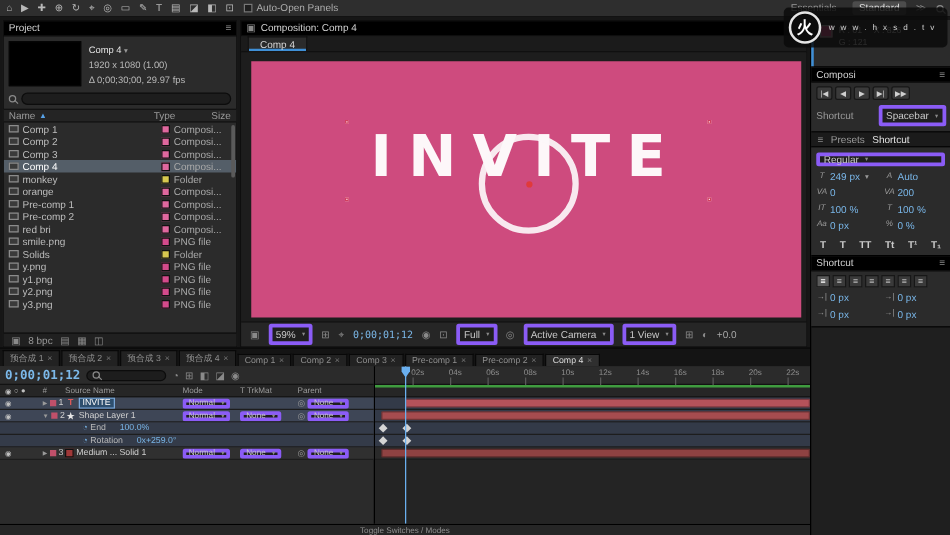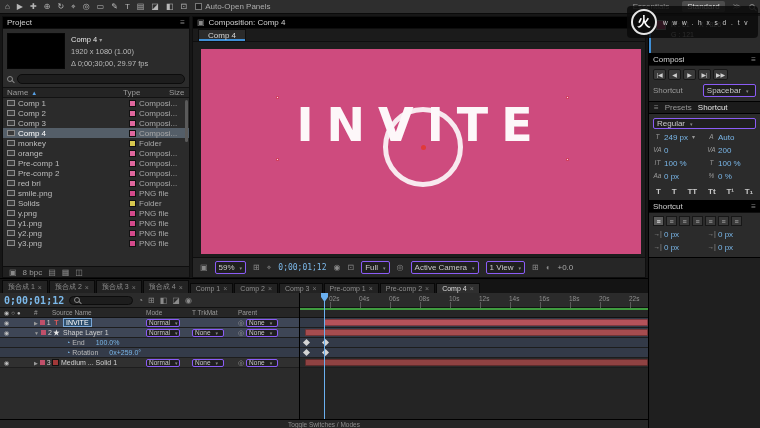--- a/index.html
+++ b/index.html
@@ -2,21 +2,21 @@
 <html><head>
 <meta charset="utf-8">
 <style>
 *{box-sizing:border-box;margin:0;padding:0}
 body{width:760px;height:428px;position:relative;background:#161616;overflow:hidden;
      font-family:"Liberation Sans",sans-serif;font-size:8px;color:#c2c2c2}
 .flex{flex:1}
 .r{display:flex;align-items:center}
 .menu-glyph{color:#8a8a8a;font-size:8px}
 .arr{font-size:6px;color:#999;margin-left:2px}
-.dropdown{background:#1f1f1f;border:1px solid #8b5cf6;border-radius:2px;padding:1px 3px;
+.dropdown{background:#1f1f1f;border:3px solid #8b5cf6;border-radius:2px;padding:1px 3px;
           display:inline-flex;align-items:center;gap:2px;color:#c8c8c8;white-space:nowrap}
 .dropdown::after{content:"▾";font-size:5px;color:#8a8a8a;margin-left:3px}
 .mag{width:6px;height:6px;border:1px solid #8a8a8a;border-radius:50%;position:relative;display:inline-block;flex:none}
 .mag::after{content:"";position:absolute;width:4px;height:1px;background:#8a8a8a;transform:rotate(45deg);right:-3px;bottom:-1px}
 .searchbox{height:10px;background:#1d1d1d;border:1px solid #0c0c0c;border-radius:5px;display:flex;align-items:center;padding:0 4px;gap:3px}
 
 
 #menubar{position:absolute;left:0;top:0;width:760px;height:14px;background:#2e2e2e;
          border-bottom:1px solid #0a0a0a;display:flex;align-items:center;padding:0 5px;gap:8px;z-index:5}
 #menubar .tools{display:flex;gap:7px;align-items:center;color:#b8b8b8;font-size:8px}

